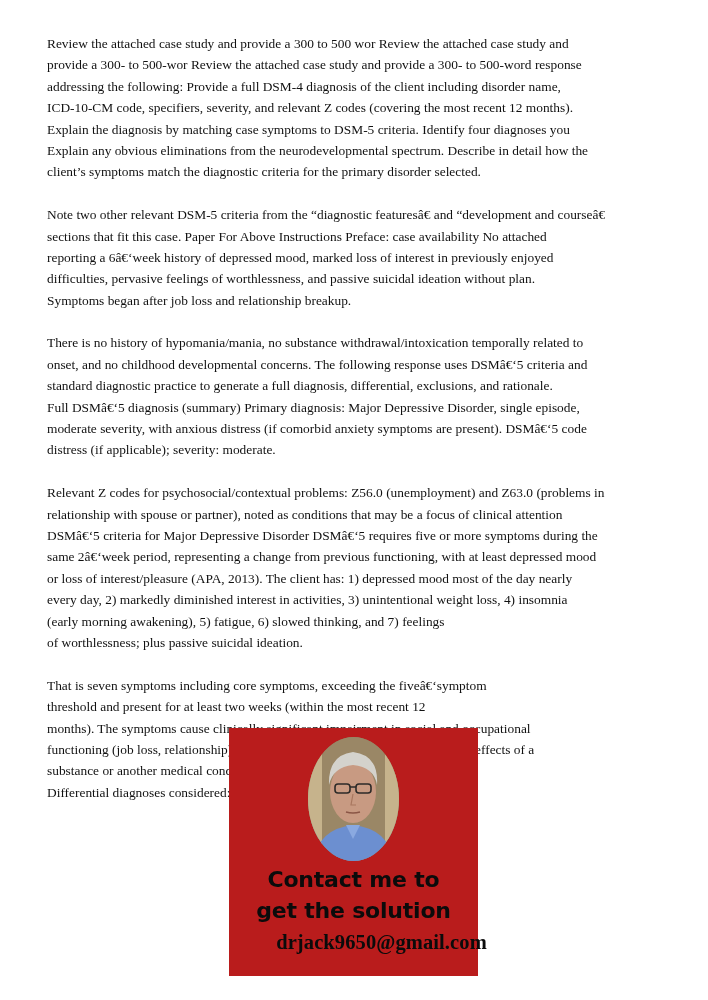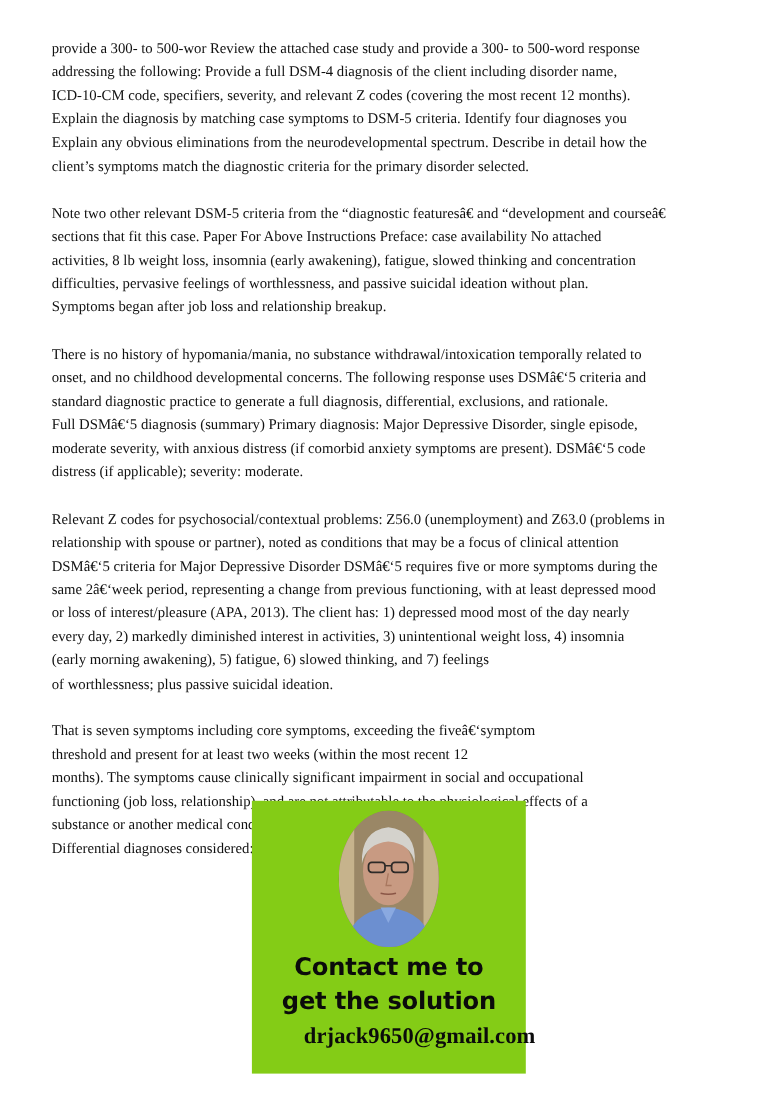--- a/index.html
+++ b/index.html
@@ -6,21 +6,21 @@
   body { width: 708px; height: 1000px; position: relative; overflow: hidden; }
   .page {
     position: absolute; left: 47px; top: 33px; width: 620px;
     font-family: "Liberation Serif", "DejaVu Serif", serif;
     font-size: 13.4px; line-height: 21.4px; color: #111111;
   }
   .line { white-space: nowrap; height: 21.4px; }
   .para { margin-bottom: 21.4px; }
   .overlay {
     position: absolute; left: 229px; top: 728px; width: 249px; height: 248px;
-    background: #84cc16;
+    background: #b91c1c;
   }
   .portrait {
     position: absolute; left: 79px; top: 9px; width: 91px; height: 124px;
     border-radius: 50%; overflow: hidden;
     background: linear-gradient(180deg, #8a7a5a 0%, #a08c6a 30%, #6f6450 60%, #4d6fa8 78%, #5c84c4 100%);
   }
   .portrait svg { width: 100%; height: 100%; display: block; }
   .cta {
     position: absolute; left: 0; width: 249px; text-align: center;
     font-family: "DejaVu Sans", "Liberation Sans", sans-serif; font-weight: bold;
@@ -32,31 +32,32 @@
     position: absolute; left: 0; top: 203px; width: 249px; text-align: center;
     font-family: "Liberation Serif", "DejaVu Serif", serif; font-weight: bold;
     font-size: 20.5px; color: #0b0b0b; letter-spacing: 0.1px; margin-left: 28px;
   }
 </style>
 </head>
 <body>
 
 <div class="page">
   <div class="para">
+    <div class="line">Review the attached case study and provide a 300 to 500 wor Review the attached case study and</div>
     <div class="line">provide a 300- to 500-wor Review the attached case study and provide a 300- to 500-word response</div>
     <div class="line">addressing the following: Provide a full DSM-4 diagnosis of the client including disorder name,</div>
     <div class="line">ICD-10-CM code, specifiers, severity, and relevant Z codes (covering the most recent 12 months).</div>
     <div class="line">Explain the diagnosis by matching case symptoms to DSM-5 criteria. Identify four diagnoses you</div>
     <div class="line">Explain any obvious eliminations from the neurodevelopmental spectrum. Describe in detail how the</div>
     <div class="line">client’s symptoms match the diagnostic criteria for the primary disorder selected.</div>
   </div>
   <div class="para">
     <div class="line">Note two other relevant DSM-5 criteria from the “diagnostic featuresâ€ and “development and courseâ€</div>
     <div class="line">sections that fit this case. Paper For Above Instructions Preface: case availability No attached</div>
-    <div class="line">activities, 8 lb weight loss, insomnia (early awakening), fatigue, slowed thinking and concentration</div>
+    <div class="line">reporting a 6â€‘week history of depressed mood, marked loss of interest in previously enjoyed</div>
     <div class="line">difficulties, pervasive feelings of worthlessness, and passive suicidal ideation without plan.</div>
     <div class="line">Symptoms began after job loss and relationship breakup.</div>
   </div>
   <div class="para">
     <div class="line">There is no history of hypomania/mania, no substance withdrawal/intoxication temporally related to</div>
     <div class="line">onset, and no childhood developmental concerns. The following response uses DSMâ€‘5 criteria and</div>
     <div class="line">standard diagnostic practice to generate a full diagnosis, differential, exclusions, and rationale.</div>
     <div class="line">Full DSMâ€‘5 diagnosis (summary) Primary diagnosis: Major Depressive Disorder, single episode,</div>
     <div class="line">moderate severity, with anxious distress (if comorbid anxiety symptoms are present). DSMâ€‘5 code</div>
     <div class="line">distress (if applicable); severity: moderate.</div>

